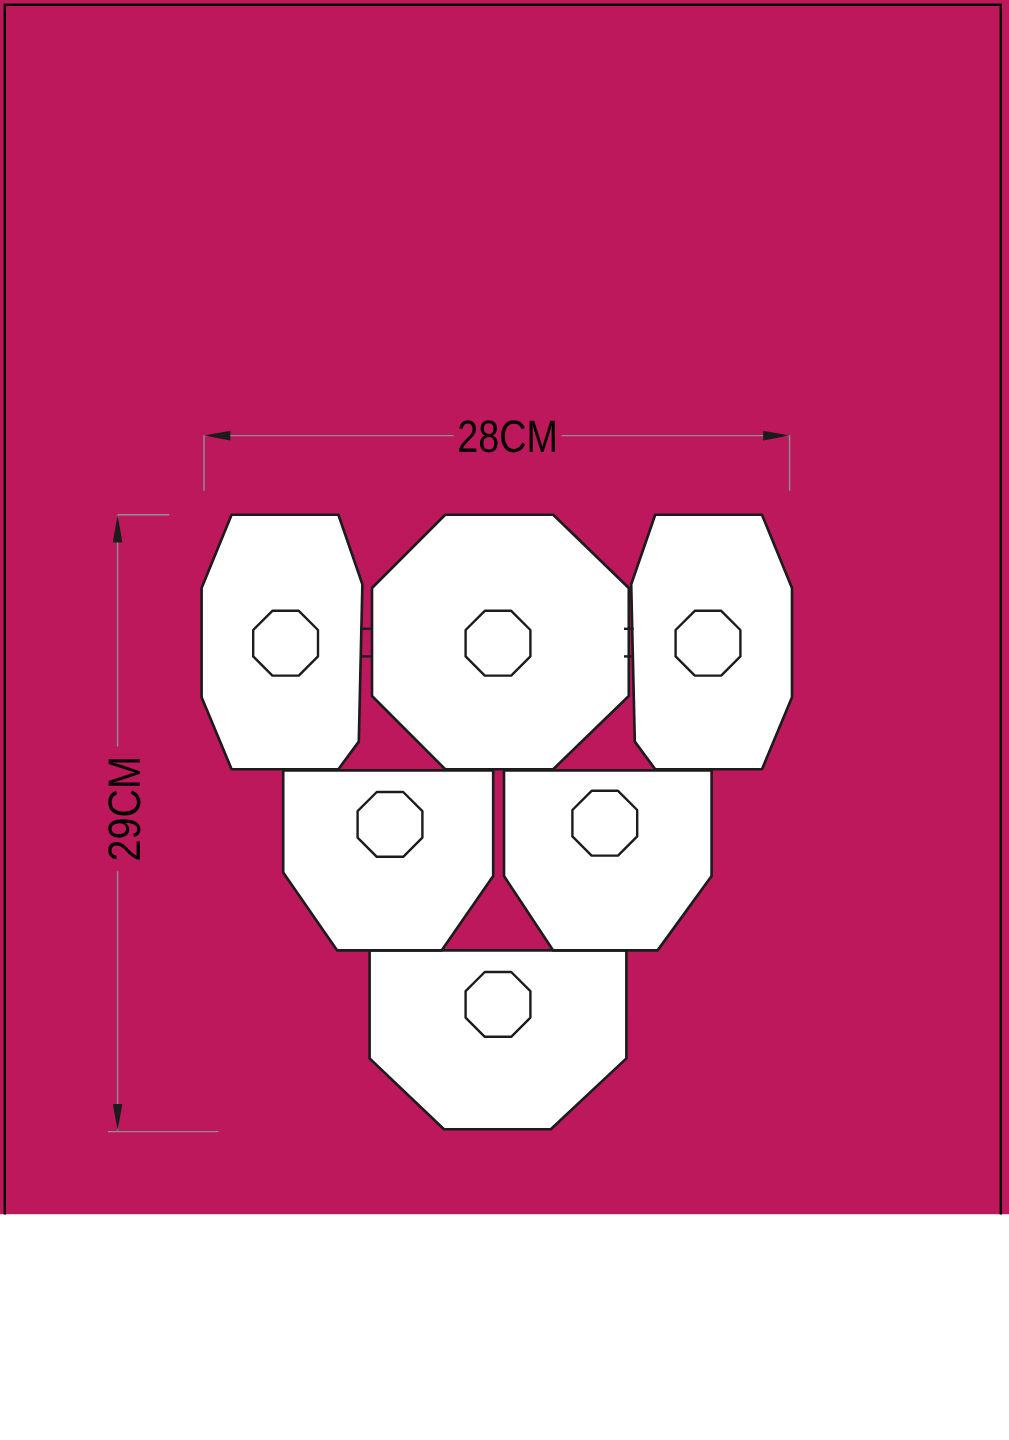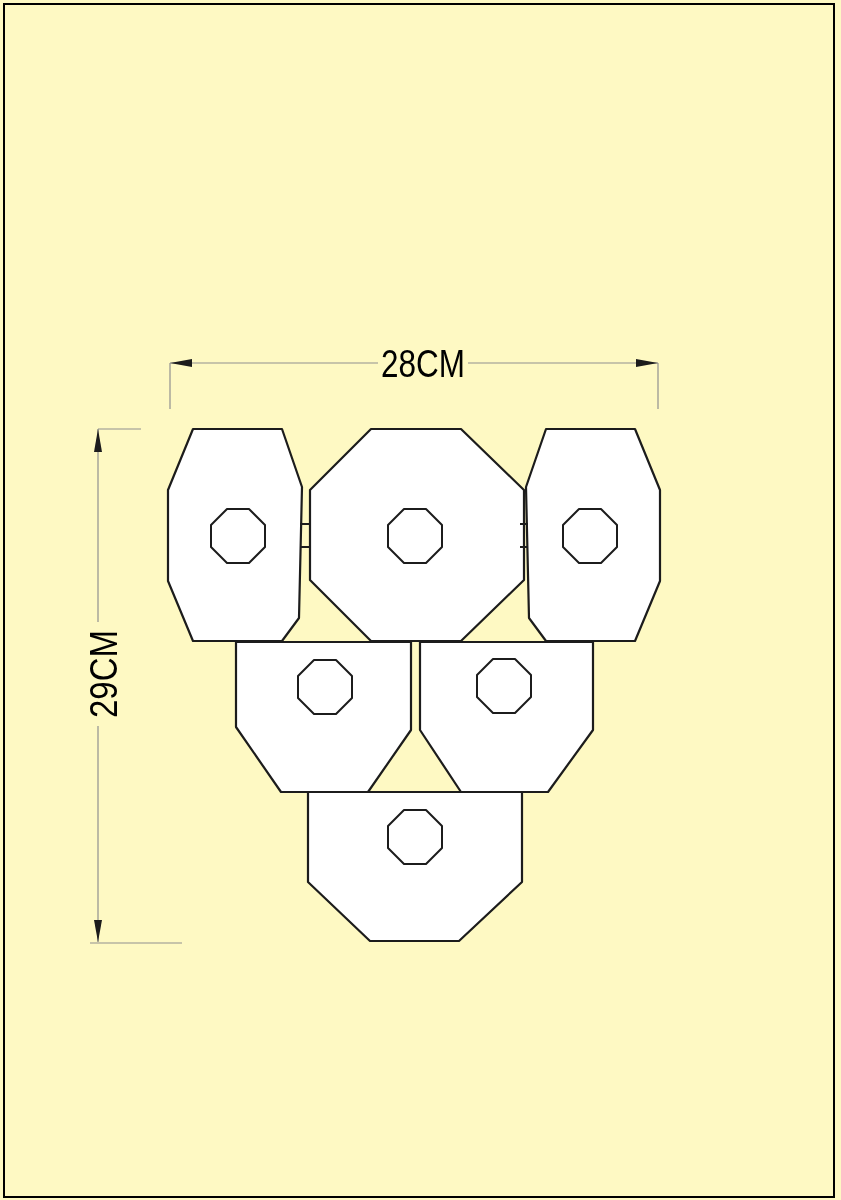--- a/index.html
+++ b/index.html
@@ -2,23 +2,23 @@
 <html><head>
 <meta charset="utf-8">
 <style>
   html, body {
     margin: 0;
     padding: 0;
     background: #ffffff;
   }
   .page {
     width: 841px;
-    height: 1200px;
+    height: 1012px;
     position: relative;
-    background: #fef9c3;
+    background: #be185d;
   }
   svg { display: block; }
   .panel  { fill: #ffffff; stroke-width: 2.2; stroke-linejoin: round; }
   .hole   { fill: #ffffff; stroke-width: 2;   stroke-linejoin: round; }
   .hinge  { stroke-width: 2; }
   .dim    { stroke-width: 1.2; }
   .arrow  { stroke: none; }
   .dim-label {
     font-family: "Liberation Sans", sans-serif;
     font-size: 38px;

